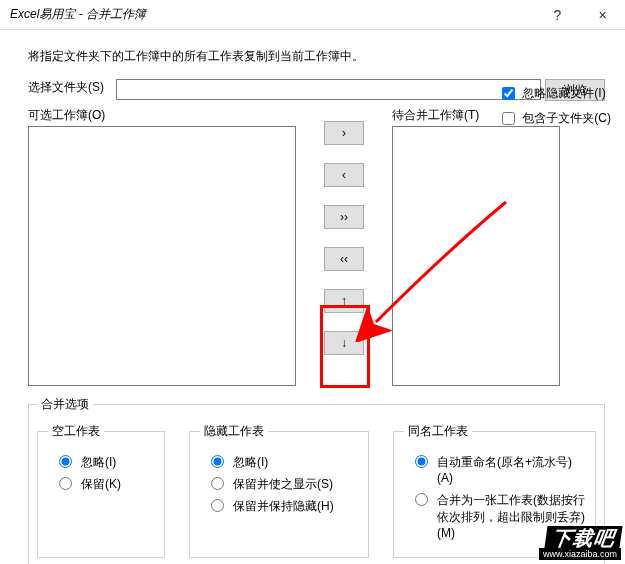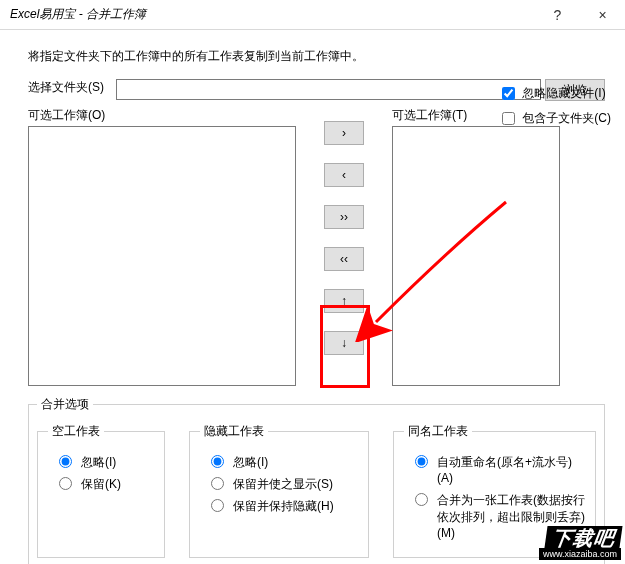--- a/index.html
+++ b/index.html
@@ -198,21 +198,21 @@
       <div class="mv-btn">
         <span>↑</span>
       </div>
       <div class="mv-btn">
         <span>↓</span>
       </div>
       <div class="highlight-box"></div>
     </div>
 
     <div class="list-col">
-      <div class="list-label">可选工作簿(T)</div>
+      <div class="list-label">待合并工作簿(T)</div>
       <div class="listbox right-list"></div>
     </div>
   </div>
 
   <svg class="arrow-svg" viewBox="0 0 190 150">
     <defs>
       <marker id="ah" markerWidth="12" markerHeight="12" refX="2" refY="6" orient="auto">
         <path d="M0,0 L12,6 L0,12 L3,6 Z" fill="#ff0000"></path>
       </marker>
     </defs>

